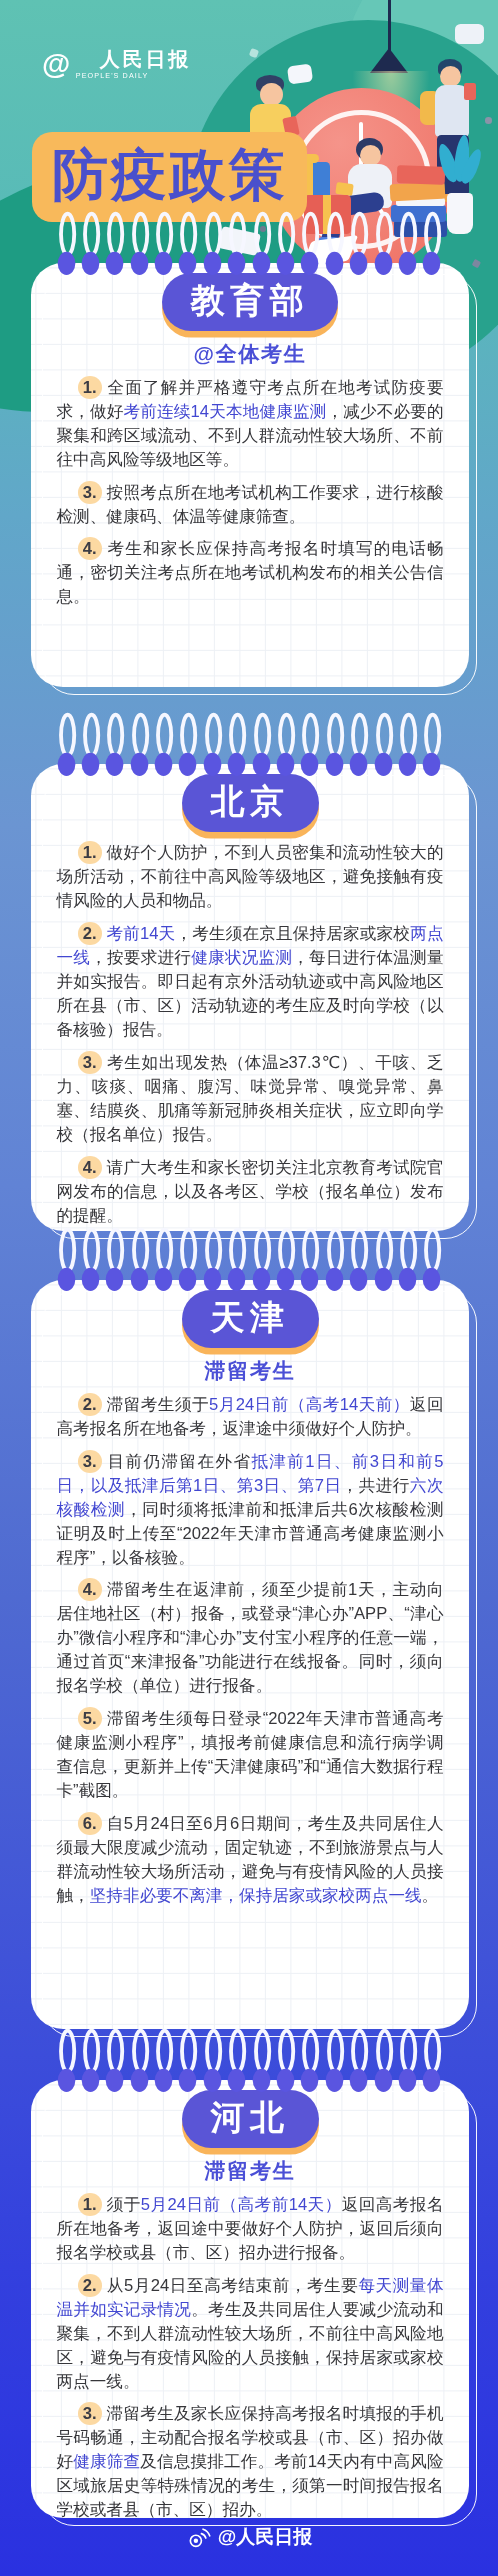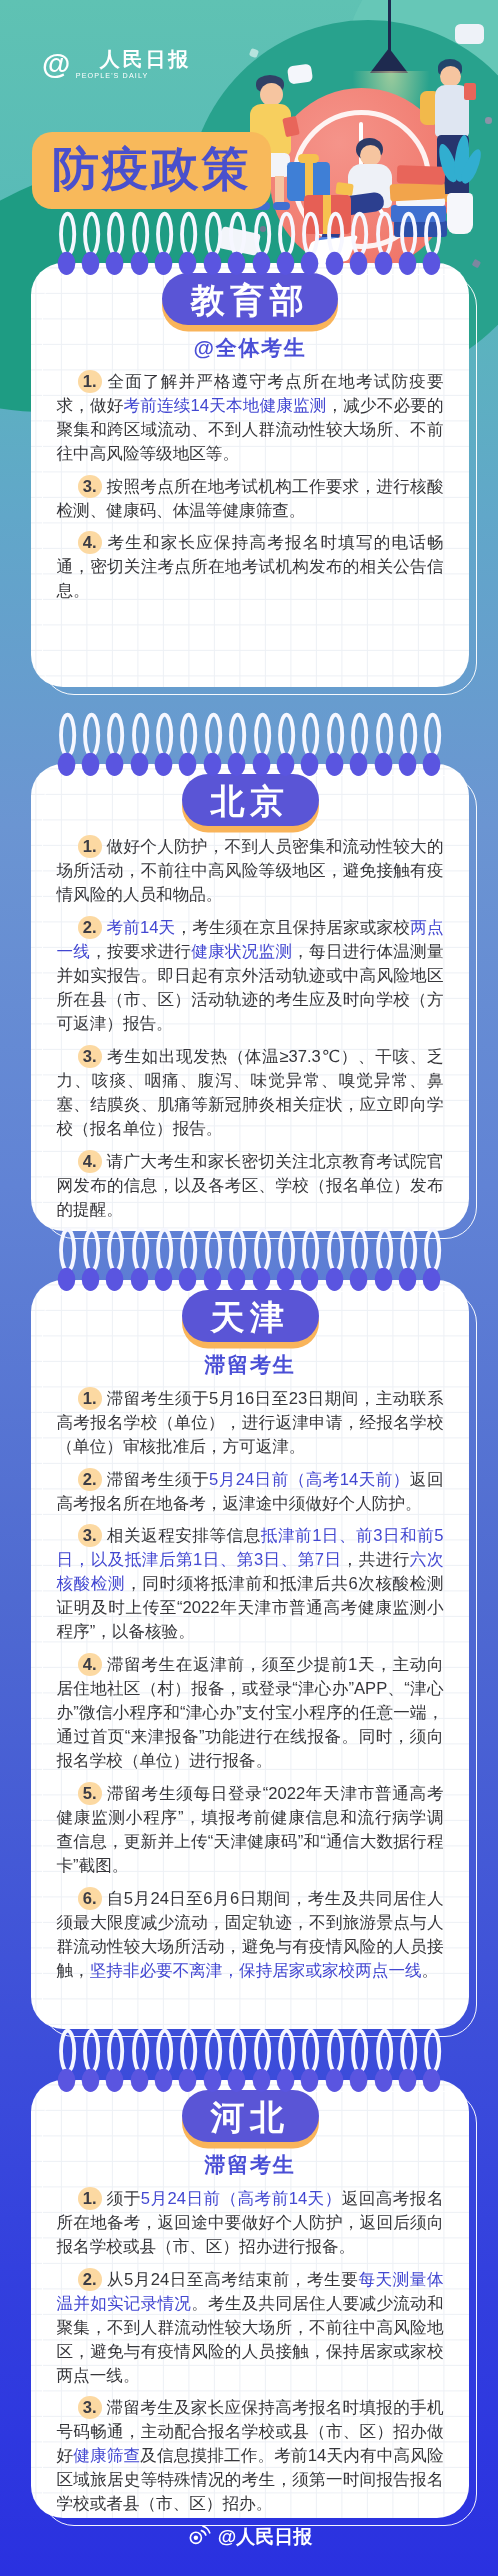--- a/index.html
+++ b/index.html
@@ -73,43 +73,43 @@
   .cf1{left:250px;top:49px;width:7.8px;height:7.8px;background:rgba(255,255,255,.55);border-radius:2.2px;transform:rotate(20deg);z-index:2;}
   .cf2{left:485px;top:117px;width:6.6px;height:6.6px;background:#8b93a8;border-radius:50%;z-index:2;}
   .cf3{left:260px;top:226px;width:5.5px;height:5.5px;background:#6d7a90;border-radius:50%;z-index:2;}
   .cf4{left:473px;top:260px;width:6.6px;height:6.6px;background:#7d87a0;border-radius:1.7px;transform:rotate(30deg);z-index:2;}
   
   .logo{position:absolute;left:42px;top:49px;display:flex;align-items:center;gap:5.5px;z-index:4;color:#fff;}
   .logo-at{font-size:29px;font-weight:700;line-height:1;}
   .logo-name{font-size:20px;font-weight:700;letter-spacing:2.8px;line-height:1;margin-left:24px;}
   .logo-sub{font-size:7.2px;letter-spacing:1.1px;margin-top:2.2px;}
   .title{position:absolute;left:35px;top:79px;font-size:51px;font-weight:800;color:#fff;letter-spacing:1.1px;z-index:4;}
-  .pill{position:absolute;left:32px;top:132px;background:#f8b95b;color:#4a50cc;font-size:47px;font-weight:800;padding:5.5px 20px 8.9px;border-radius:20px;letter-spacing:2.8px;z-index:4;}
+  .pill{position:absolute;left:32px;top:132px;background:#f8b95b;color:#4a50cc;font-size:56px;font-weight:800;padding:5.5px 20px 8.9px;border-radius:20px;letter-spacing:2.8px;z-index:4;}
   
   .card{position:absolute;left:31px;width:438px;background:#fff;border-radius:32px;padding:10px 25.5px 0;box-sizing:border-box;z-index:5;
     background-image:linear-gradient(#edf0f5 0.6px,transparent 0.6px),linear-gradient(90deg,#edf0f5 0.6px,transparent 0.6px);
     background-size:25.5px 25.5px;background-position:4.4px 4.4px;}
   .card::after{content:"";position:absolute;inset:11px -7.8px -7.8px 11px;border:1.7px solid rgba(255,255,255,.95);border-radius:32px;z-index:-1;}
   #card-moe{top:263px;height:424px;}
   #card-beijing{top:764px;height:467px;}
   #card-tianjin{top:1280px;height:749px;}
   #card-hebei{top:2080px;height:438px;}
   .rings{position:absolute;left:50%;transform:translateX(-50%);display:flex;gap:4.4px;z-index:6;}
   #rings-1{top:211px;} #rings-2{top:712px;} #rings-3{top:1227px;} #rings-4{top:2028px;}
   .ring{width:20px;height:65px;display:block;}
   .badge-row{text-align:center;margin:0 0 8.9px;}
-  .badge{display:inline-block;background:#5a55d6;color:#fff;font-weight:700;font-size:34px;letter-spacing:5.5px;line-height:1;padding:10px 29px 8px;border-radius:31px;box-shadow:0 6.6px 0 #f9b45a;text-align:center;}
+  .badge{display:inline-block;background:#5a55d6;color:#fff;font-weight:700;font-size:34px;letter-spacing:5.5px;line-height:1;padding:10px 29px 14px;border-radius:31px;box-shadow:0 6.6px 0 #f9b45a;text-align:center;}
   .audience{text-align:center;font-size:21px;font-weight:700;color:#4a4fd6;letter-spacing:1.7px;margin:0 0 7.8px;}
   .note{text-align:center;font-size:17px;font-weight:700;color:#2f2f38;margin:0 0 10px;}
   .items{display:block;}
   .item{margin:0 0 8.9px;text-indent:21px;font-size:16.6px;line-height:24px;text-align:justify;color:#36363a;}
   .num{display:inline-block;width:24.4px;height:23px;line-height:23px;background:#fcd9a2;border-radius:50%;text-align:center;text-indent:0;font-weight:700;color:#3c3c44;margin-right:4.4px;}
   .em{color:#4247d1;font-weight:400;}
   
-  .footer{position:absolute;top:2524px;left:0;width:100%;display:flex;justify-content:center;gap:6.6px;z-index:5;color:#fff;font-size:19px;font-weight:700;}
+  .footer{position:absolute;top:2524px;left:0;width:100%;display:flex;align-items:center;justify-content:center;gap:6.6px;z-index:5;color:#fff;font-size:19px;font-weight:700;}
 </style>
 </head>
 <body>
 
 <div id="page">
 
   <div class="deco circle-light"></div>
   <div class="deco circle-dark"></div>
   <div class="deco band"></div>
   <div class="deco lamp-cord"></div>
@@ -453,33 +453,32 @@
         <p class="item"><span class="num">1.</span><span>全面了解并严格遵守考点所在地考试防疫要求，做好</span><span class="em">考前连续14天本地健康监测</span><span>，减少不必要的聚集和跨区域流动、不到人群流动性较大场所、不前往中高风险等级地区等。</span></p>
         <p class="item"><span class="num">3.</span><span>按照考点所在地考试机构工作要求，进行核酸检测、健康码、体温等健康筛查。</span></p>
         <p class="item"><span class="num">4.</span><span>考生和家长应保持高考报名时填写的电话畅通，密切关注考点所在地考试机构发布的相关公告信息。</span></p>
       </div>
   </div>
 
   <div class="card" id="card-beijing">
     <div class="badge-row"><span class="badge">北京</span></div>
     <div class="items">
         <p class="item"><span class="num">1.</span><span>做好个人防护，不到人员密集和流动性较大的场所活动，不前往中高风险等级地区，避免接触有疫情风险的人员和物品。</span></p>
-        <p class="item"><span class="num">2.</span><span class="em">考前14天</span><span>，考生须在京且保持居家或家校</span><span class="em">两点一线</span><span>，按要求进行</span><span class="em">健康状况监测</span><span>，每日进行体温测量并如实报告。即日起有京外活动轨迹或中高风险地区所在县（市、区）活动轨迹的考生应及时向学校（方可返津）报告。</span></p>
+        <p class="item"><span class="num">2.</span><span class="em">考前14天</span><span>，考生须在京且保持居家或家校</span><span class="em">两点一线</span><span>，按要求进行</span><span class="em">健康状况监测</span><span>，每日进行体温测量并如实报告。即日起有京外活动轨迹或中高风险地区所在县（市、区）活动轨迹的考生应及时向学校（以备核验）报告。</span></p>
         <p class="item"><span class="num">3.</span><span>考生如出现发热（体温≥37.3℃）、干咳、乏力、咳痰、咽痛、腹泻、味觉异常、嗅觉异常、鼻塞、结膜炎、肌痛等新冠肺炎相关症状，应立即向学校（报名单位）报告。</span></p>
         <p class="item"><span class="num">4.</span><span>请广大考生和家长密切关注北京教育考试院官网发布的信息，以及各考区、学校（报名单位）发布的提醒。</span></p>
       </div>
   </div>
 
   <div class="card" id="card-tianjin">
     <div class="badge-row"><span class="badge">天津</span></div>
     <div class="audience">滞留考生</div>
     <div class="items">
-        <p class="item"><span class="num">1.</span><span>滞留考生须于5月16日至23日期间，主动联系高考报名学校（单位），进行返津申请，经报名学校（单位）审核批准后，方可返津。</span></p>
         <p class="item"><span class="num">2.</span><span>滞留考生须于</span><span class="em">5月24日前（高考14天前）</span><span>返回高考报名所在地备考，返津途中须做好个人防护。</span></p>
-        <p class="item"><span class="num">3.</span><span>相关返程安排等信息</span><span class="em">抵津前1日、前3日和前5日，以及抵津后第1日、第3日、第7日</span><span>，共进行</span><span class="em">六次核酸检测</span><span>，同时须将抵津前和抵津后共6次核酸检测证明及时上传至“2022年天津市普通高考健康监测小程序”，以备核验。</span></p>
+        <p class="item"><span class="num">3.</span><span>目前仍滞留在外省</span><span class="em">抵津前1日、前3日和前5日，以及抵津后第1日、第3日、第7日</span><span>，共进行</span><span class="em">六次核酸检测</span><span>，同时须将抵津前和抵津后共6次核酸检测证明及时上传至“2022年天津市普通高考健康监测小程序”，以备核验。</span></p>
         <p class="item"><span class="num">4.</span><span>滞留考生在返津前，须至少提前1天，主动向居住地社区（村）报备，或登录“津心办”APP、“津心办”微信小程序和“津心办”支付宝小程序的任意一端，通过首页“来津报备”功能进行在线报备。同时，须向报名学校（单位）进行报备。</span></p>
         <p class="item"><span class="num">5.</span><span>滞留考生须每日登录“2022年天津市普通高考健康监测小程序”，填报考前健康信息和流行病学调查信息，更新并上传“天津健康码”和“通信大数据行程卡”截图。</span></p>
         <p class="item"><span class="num">6.</span><span>自5月24日至6月6日期间，考生及共同居住人须最大限度减少流动，固定轨迹，不到旅游景点与人群流动性较大场所活动，避免与有疫情风险的人员接触，</span><span class="em">坚持非必要不离津，保持居家或家校两点一线</span><span>。</span></p>
       </div>
   </div>
 
   <div class="card" id="card-hebei">
     <div class="badge-row"><span class="badge">河北</span></div>
     <div class="audience">滞留考生</div>
     <div class="items">

